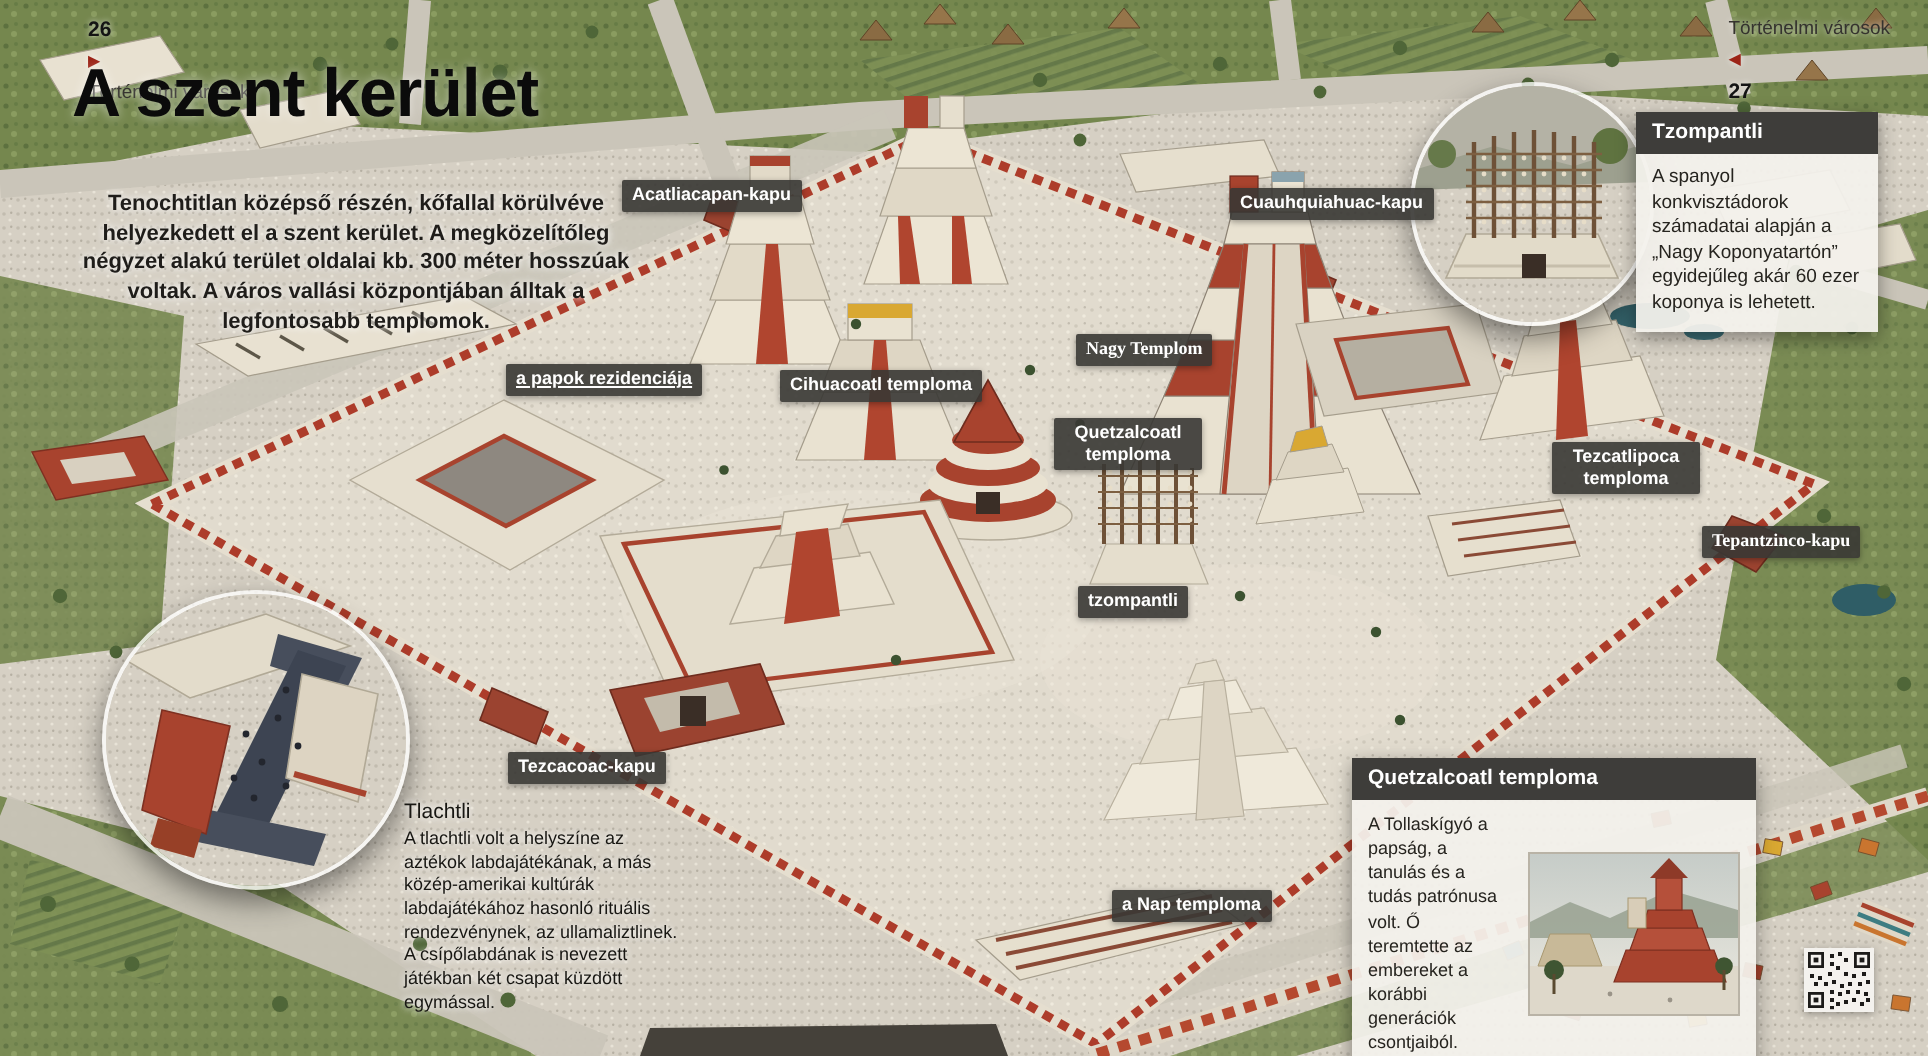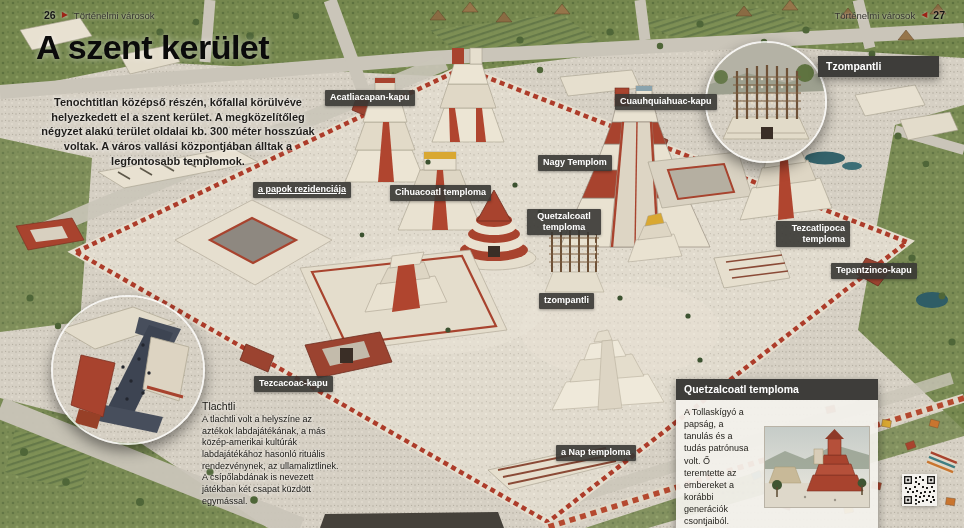--- a/index.html
+++ b/index.html
@@ -1,21 +1,21 @@
 <!DOCTYPE html>
 <html lang="hu"><head>
 <meta charset="utf-8">
 <style>
   html,body{margin:0;padding:0;background:#222;}
   .stage{position:relative;width:964px;height:528px;overflow:hidden;
          font-family:"Liberation Sans",sans-serif;background:#d6d0c4;}
   .bg-svg{position:absolute;left:0;top:0;z-index:0;}
   
-  .page-header{position:absolute;top:9px;z-index:6;display:flex;align-items:center;gap:6px;
-               font-size:9.5px;color:#35332f;text-shadow:0 0 3px rgba(255,255,255,.7);}
+  .page-header{position:absolute;top:9px;z-index:6;display:flex;align-items:flex-start;gap:6px;
+               font-size:9.5px;color:#35332f;text-shadow:0 0 3px rgba(255,255,255,.7);flex-direction:column;}
   .page-header .pnum{font-weight:bold;color:#141414;font-size:10.5px;}
   .page-header .arrow{color:#9c2417;font-size:8px;line-height:1;}
   
   .page-title{position:absolute;left:36px;top:28px;z-index:6;margin:0;
               font-size:34px;font-weight:bold;color:#0b0b0b;letter-spacing:-0.5px;
               text-shadow:0 0 6px rgba(255,255,255,.55);}
   .intro{position:absolute;left:30px;top:84px;width:296px;z-index:6;
          font-size:11px;line-height:1.33;color:#1f1d1a;font-weight:bold;
          text-shadow:0 0 3px rgba(255,255,255,.85),0 0 6px rgba(255,255,255,.6);text-align:center;}
   
@@ -381,28 +381,28 @@
   </div>
   <div class="page-header" style="right:19px;">
     <span>Történelmi városok</span>
     <span class="arrow">◀</span>
     <span class="pnum">27</span>
   </div>
 
   <h1 class="page-title">A szent kerület</h1>
   <p class="intro">Tenochtitlan középső részén, kőfallal körülvéve helyezkedett el a szent kerület. A megközelítőleg négyzet alakú terület oldalai kb. 300 méter hosszúak voltak. A város vallási központjában álltak a legfontosabb templomok.</p>
 
-  <div class="map-label" style="left:325px;top:90px;">Acatliacapan-kapu</div>
+  <div class="map-label" style="left:311px;top:90px;">Acatliacapan-kapu</div>
   <div class="map-label" style="left:615px;top:94px;">Cuauhquiahuac-kapu</div>
-  <div class="map-label" style="left:538px;top:155px;">Nagy Templom</div>
+  <div class="map-label" style="left:538px;top:167px;font-family:Liberation Serif, serif;">Nagy Templom</div>
   <div class="map-label" style="left:253px;top:182px;text-decoration:underline;">a papok rezidenciája</div>
   <div class="map-label" style="left:390px;top:185px;">Cihuacoatl temploma</div>
   <div class="map-label two-line" style="left:527px;top:209px;">Quetzalcoatl temploma</div>
-  <div class="map-label two-line" style="left:776px;top:221px;text-align:right;">Tezcatlipoca temploma</div>
-  <div class="map-label" style="left:831px;top:263px;">Tepantzinco-kapu</div>
+  <div class="map-label two-line" style="left:776px;top:221px;">Tezcatlipoca temploma</div>
+  <div class="map-label" style="left:851px;top:263px;font-family:Liberation Serif, serif;">Tepantzinco-kapu</div>
   <div class="map-label" style="left:539px;top:293px;">tzompantli</div>
   <div class="map-label" style="left:254px;top:376px;">Tezcacoac-kapu</div>
   <div class="map-label" style="left:556px;top:401px;margin-top:44px;">a Nap temploma</div>
 
   <div class="inset" style="left:705px;top:41px;width:118px;height:118px;">
     <svg width="118" height="118" viewBox="0 0 118 118">
       <rect width="118" height="118" fill="url(#pat-stone)"></rect>
       <rect width="118" height="42" fill="#b4b2a5"></rect>
       <polygon points="0,42 40,30 80,40 118,28 118,48 0,52" fill="#9da08f"></polygon>
       <circle cx="98" cy="30" r="9" fill="#5f7340"></circle>
@@ -449,20 +449,21 @@
           <circle cx="74" cy="102" r="1.7"></circle>
           <circle cx="96" cy="76" r="1.7"></circle>
         <circle cx="64" cy="92" r="1.7"></circle>
           <circle cx="90" cy="48" r="1.7"></circle>
       </g>
     </svg>
   </div>
 
   <div class="callout" style="left:818px;top:56px;width:121px;">
     <div class="callout-header">Tzompantli</div>
+    <div class="callout-body">A spanyol konkvisztádorok számadatai alapján a „Nagy Koponyatartón” egyidejűleg akár 60 ezer koponya is lehetett.</div>
   </div>
 
 
   <div class="callout" style="left:676px;top:379px;width:202px;">
     <div class="callout-header">Quetzalcoatl temploma</div>
     <div class="callout-body qc-body">
       <div class="qc-text">A Tollaskígyó a papság, a tanulás és a tudás patrónusa volt. Ő teremtette az embereket a korábbi generációk csontjaiból.</div>
       <div class="qc-photo">
         <svg width="104" height="80" viewBox="0 0 104 80">
           <rect width="104" height="80" fill="url(#grad-sky)"></rect>

